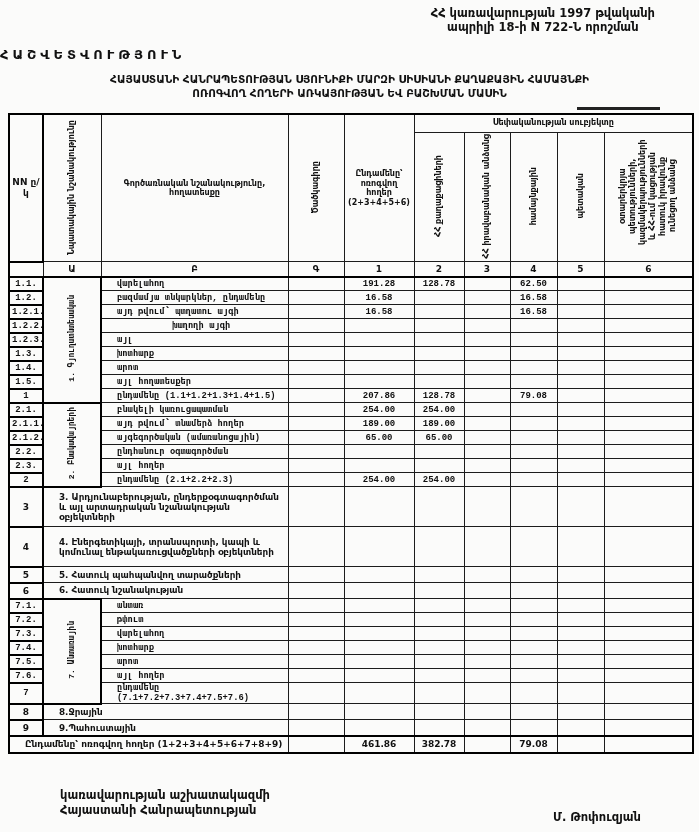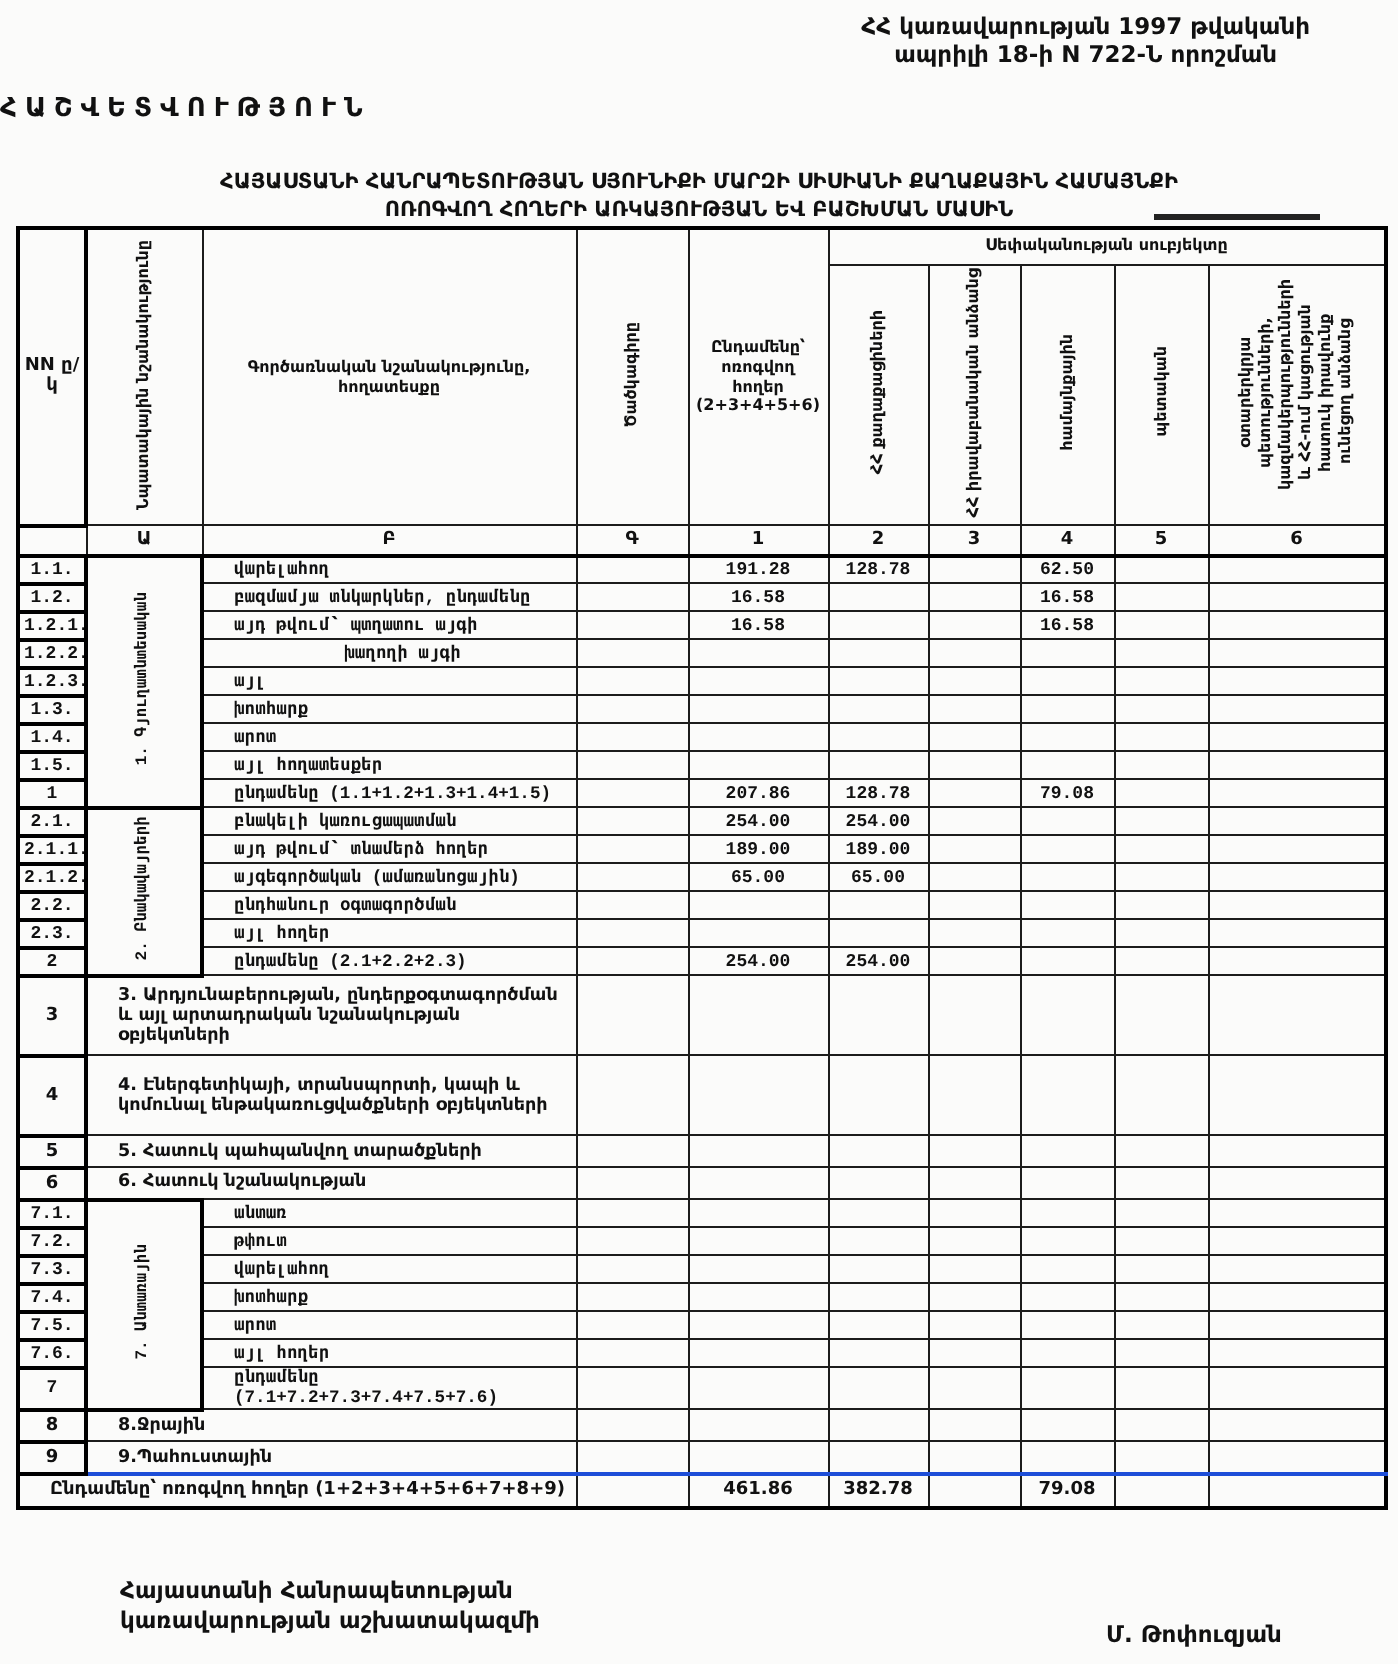--- a/index.html
+++ b/index.html
@@ -14,21 +14,21 @@
   }
   .appendix {
     position: absolute; top: 6px; right: 44px;
     text-align: center; font-size: 11.5px; font-weight: bold; line-height: 1.25;
   }
   .report-title {
     position: absolute; top: 47px; left: 0; width: 100%;
     text-align: left; font-size: 13px; font-weight: bold; letter-spacing: 4px;
   }
   .report-subtitle {
-    position: absolute; top: 84px; left: 0; width: 100%;
+    position: absolute; top: 72px; left: 0; width: 100%;
     text-align: center; font-size: 10.5px; font-weight: bold; line-height: 1.35;
   }
   .scan-line { position: absolute; top: 107px; left: 577px; width: 83px; height: 3px; background: #222; }
   table.report {
     position: absolute; top: 113px; left: 8px;
     border-collapse: collapse; table-layout: fixed; width: 684px;
     border: 2px solid #000;
   }
   td {
     border: 1px solid #1c1c1c;
@@ -47,21 +47,21 @@
   tr.hdr2 td { border-top: 1px solid #1c1c1c; }
   tr.letters td { text-align: center; font-size: 9px; border-bottom: 2px solid #000; height: 15px; }
   td.nn { text-align: center; border: 2px solid #000; font-size: 9px; }
   td.lbl { text-align: left; padding-left: 15px; font-size: 8.8px; line-height: 1.15; }
   td.lbl.ctr { text-align: center; }
   td.num { text-align: center; font-size: 9px; }
   td.seccell { text-align: center; border: 2px solid #000; }
   tr.r { height: 14px; font-family: Liberation Mono, monospace; }
   tr.tall { height: 40px; }
   tr.med { height: 16px; }
-  tr.grand td { border-top: 2px solid #1d4ed8; height: 17px; }
+  tr.grand td { border-top: 2px solid #000000; height: 17px; }
   tr.grand td.lbl { font-size: 9px; }
   .footer-left {
     position: absolute; left: 60px; top: 788px;
     font-size: 11.5px; font-weight: bold; line-height: 1.3;
   }
   .footer-right {
     position: absolute; left: 553px; top: 810px;
     font-size: 11.5px; font-weight: bold;
   }
 </style>
@@ -448,16 +448,16 @@
     <td class="num">382.78</td>
     <td class="num"></td>
     <td class="num">79.08</td>
     <td class="num"></td>
     <td class="num"></td>
   </tr>
 </tbody>
   </table>
 
 <div class="footer-left">
+  <div>կառավարության աշխատակազմի</div>
   <div>Հայաստանի Հանրապետության</div>
-  <div>կառավարության աշխատակազմի</div>
 </div>
 <div class="footer-right">Մ. Թոփուզյան</div>
 
 </body></html>

